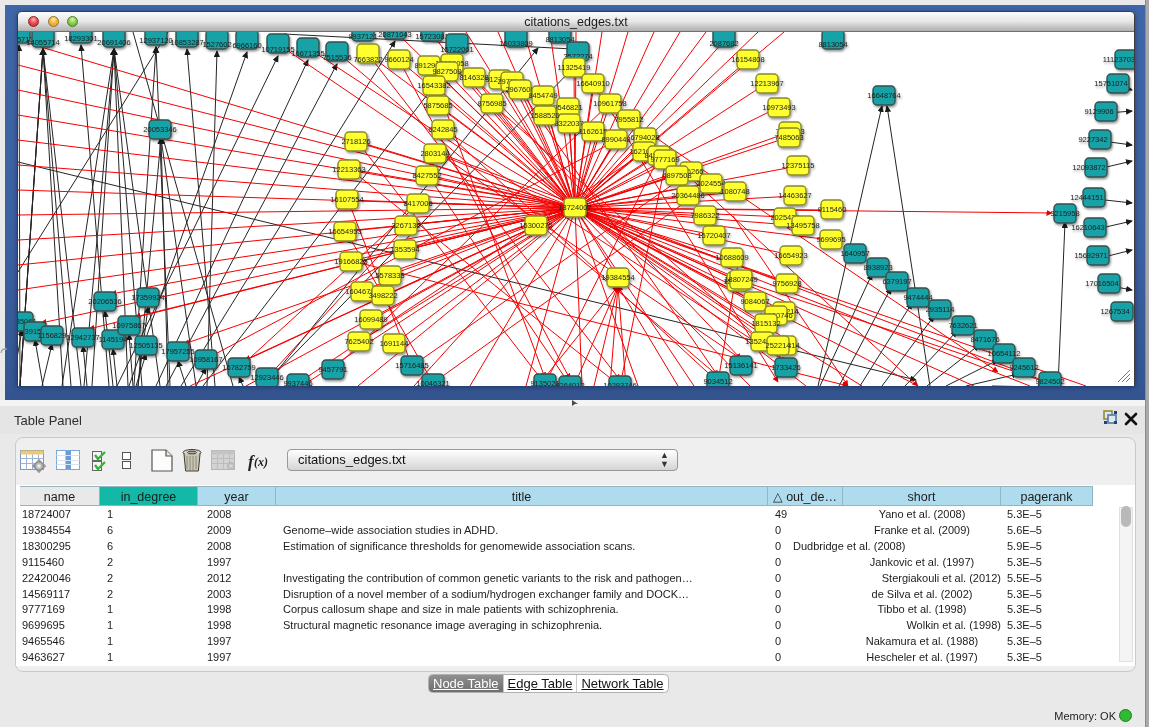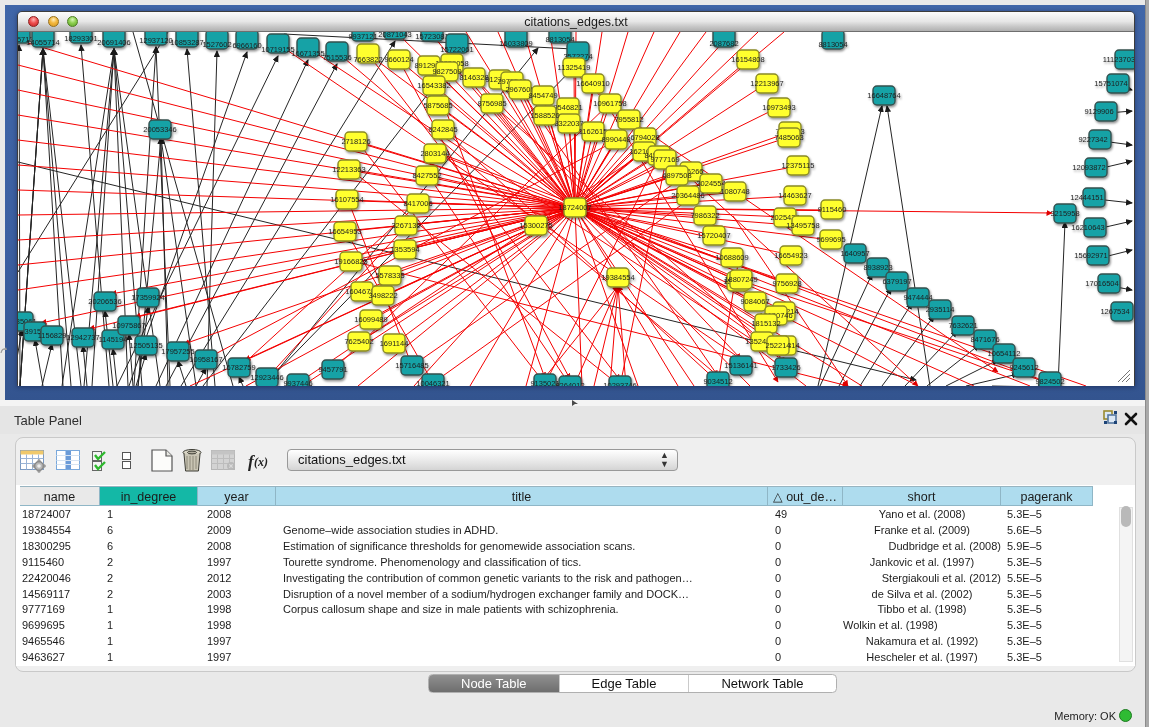--- a/index.html
+++ b/index.html
@@ -33,21 +33,21 @@
 .hc{position:absolute;top:486px;height:20px;border-right:1px solid #8fb6c6;
   border-top:1px solid #98b4c0;border-bottom:1px solid #8fb6c6;
   text-align:center;font-size:12.5px;color:#1c1c1c;line-height:20px;}
 .tr{position:absolute;left:0;width:1119px;height:16px;font-size:11px;color:#1c1c1c;}
 .rc{position:absolute;top:0;white-space:nowrap;}
 #scroll{position:absolute;left:1119px;top:507px;width:14px;height:155px;background:#f4f4f4;border:1px solid #e0e0e0;}
 #thumb{position:absolute;left:1121px;top:506px;width:10px;height:21px;background:#b9b9b9;border-radius:5px;}
 #tabs{position:absolute;left:428px;top:674px;height:19px;display:flex;
   border:1px solid #b0b0b0;border-radius:4.5px;overflow:hidden;font-size:13px;
   background:#fff;}
-.tab{padding:0 32px;line-height:18px;color:#111;border-left:1px solid #cacaca;}
+.tab{padding:0 4px;line-height:18px;color:#111;border-left:1px solid #cacaca;text-decoration:underline;}
 .tab.sel{background:linear-gradient(180deg,#909090,#6e6e6e);color:#fff;border-left:none;}
 #mem{position:absolute;right:33px;top:710px;font-size:11px;color:#1e1e1e;}
 #memdot{position:absolute;left:1119px;top:709px;width:13px;height:13px;border-radius:50%;
   background:#2fbb33;border:1px solid #1d7a20;}
 .icon{position:absolute;top:448px;}
 #dropdown{position:absolute;left:287px;top:449px;width:391px;height:22px;
   background:linear-gradient(180deg,#ffffff,#e2e2e2 70%,#d4d4d4);
   border:1px solid #999;border-radius:4px;font-size:13px;color:#111;line-height:20px;
   padding-left:10px;}
 #ddarr{position:absolute;right:8px;top:1px;font-size:9px;color:#333;line-height:9px;text-align:center;}
@@ -647,28 +647,27 @@
       <span class="rc" style="left:775px">0</span>
       <span class="rc" style="left:843px;width:158px;text-align:center">Franke et al. (2009)</span>
       <span class="rc" style="left:1007px">5.6E–5</span>
     </div>
 <div class="tr" style="top:540px">
       <span class="rc" style="left:22px">18300295</span>
       <span class="rc" style="left:107px">6</span>
       <span class="rc" style="left:207px">2008</span>
       <span class="rc" style="left:283px">Estimation of significance thresholds for genomewide association scans.</span>
       <span class="rc" style="left:775px">0</span>
-      <span class="rc" style="left:843px;width:158px;text-align:right">Dudbridge et al. (2008)</span>
+      <span class="rc" style="left:793px;width:158px;text-align:left">Dudbridge et al. (2008)</span>
       <span class="rc" style="left:1007px">5.9E–5</span>
     </div>
 <div class="tr" style="top:556px">
       <span class="rc" style="left:22px">9115460</span>
       <span class="rc" style="left:107px">2</span>
       <span class="rc" style="left:207px">1997</span>
-      <span class="rc" style="left:283px">Tourette syndrome. Phenomenology and classification of tics.</span>
       <span class="rc" style="left:775px">0</span>
       <span class="rc" style="left:843px;width:158px;text-align:center">Jankovic et al. (1997)</span>
       <span class="rc" style="left:1007px">5.3E–5</span>
     </div>
 <div class="tr" style="top:572px">
       <span class="rc" style="left:22px">22420046</span>
       <span class="rc" style="left:107px">2</span>
       <span class="rc" style="left:207px">2012</span>
       <span class="rc" style="left:283px">Investigating the contribution of common genetic variants to the risk and pathogen…</span>
       <span class="rc" style="left:775px">0</span>
@@ -690,30 +689,31 @@
       <span class="rc" style="left:207px">1998</span>
       <span class="rc" style="left:283px">Corpus callosum shape and size in male patients with schizophrenia.</span>
       <span class="rc" style="left:775px">0</span>
       <span class="rc" style="left:843px;width:158px;text-align:center">Tibbo et al. (1998)</span>
       <span class="rc" style="left:1007px">5.3E–5</span>
     </div>
 <div class="tr" style="top:619px">
       <span class="rc" style="left:22px">9699695</span>
       <span class="rc" style="left:107px">1</span>
       <span class="rc" style="left:207px">1998</span>
-      <span class="rc" style="left:775px">0</span>
-      <span class="rc" style="left:843px;width:158px;text-align:left">Wolkin et al. (1998)</span>
+      <span class="rc" style="left:283px">Structural magnetic resonance image averaging in schizophrenia.</span>
+      <span class="rc" style="left:775px">0</span>
+      <span class="rc" style="left:843px;width:158px;text-align:right">Wolkin et al. (1998)</span>
       <span class="rc" style="left:1007px">5.3E–5</span>
     </div>
 <div class="tr" style="top:635px">
       <span class="rc" style="left:22px">9465546</span>
       <span class="rc" style="left:107px">1</span>
       <span class="rc" style="left:207px">1997</span>
       <span class="rc" style="left:775px">0</span>
-      <span class="rc" style="left:843px;width:158px;text-align:center">Nakamura et al. (1992)</span>
+      <span class="rc" style="left:843px;width:158px;text-align:center">Nakamura et al. (1988)</span>
       <span class="rc" style="left:1007px">5.3E–5</span>
     </div>
 <div class="tr" style="top:651px">
       <span class="rc" style="left:22px">9463627</span>
       <span class="rc" style="left:107px">1</span>
       <span class="rc" style="left:207px">1997</span>
       <span class="rc" style="left:775px">0</span>
       <span class="rc" style="left:843px;width:158px;text-align:center">Hescheler et al. (1997)</span>
       <span class="rc" style="left:1007px">5.3E–5</span>
     </div>

